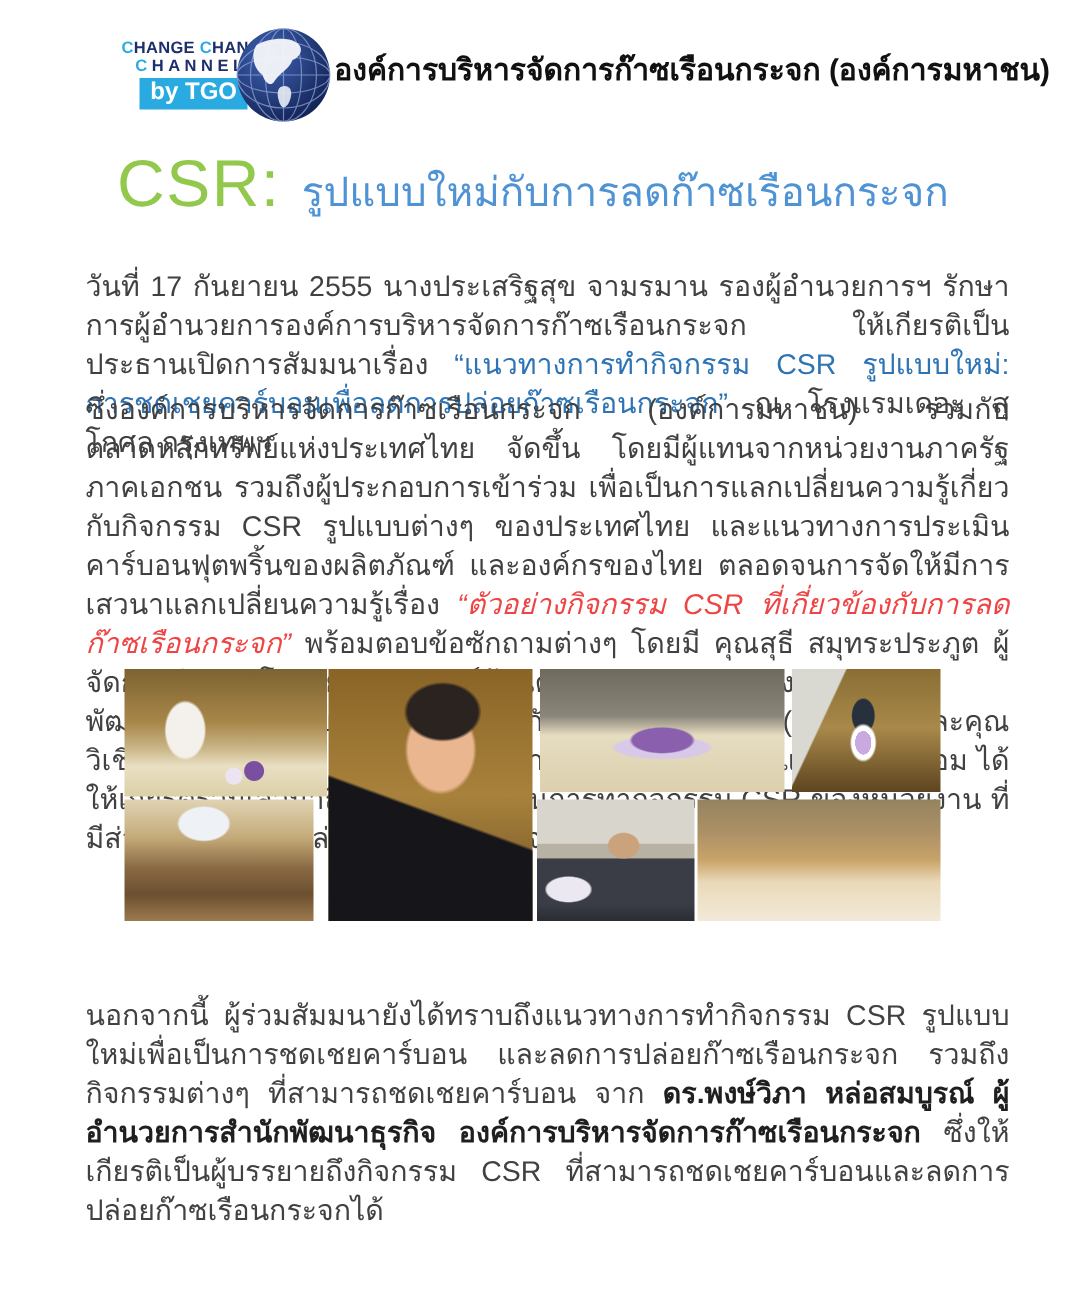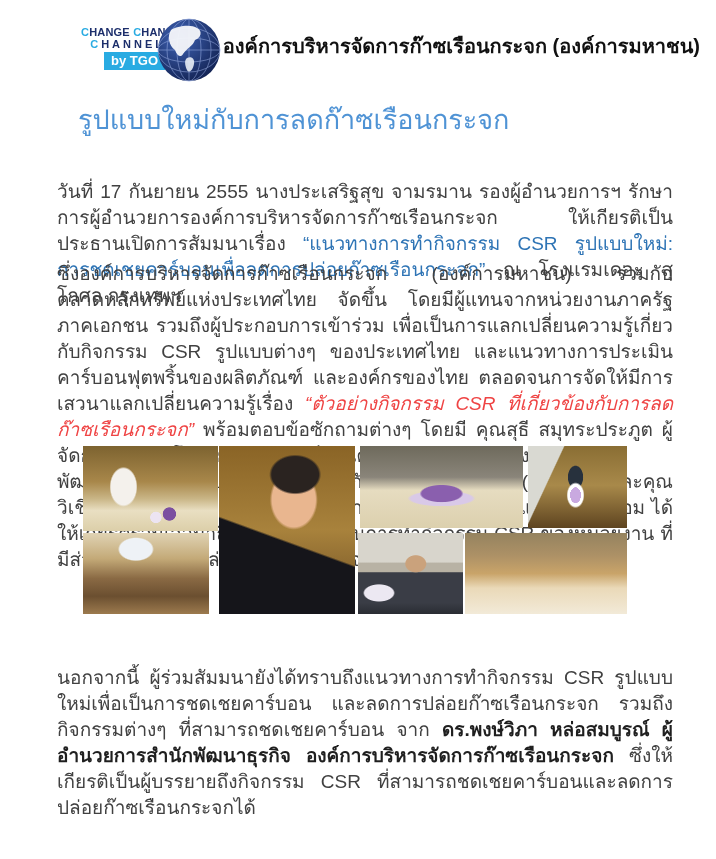--- a/index.html
+++ b/index.html
@@ -8,21 +8,21 @@
     font-family:"Liberation Sans","DejaVu Sans",sans-serif; overflow:hidden;
   }
 
   
   .logo { position:absolute; left:81px; top:24px; width:140px; height:58px; }
   .logo-text { position:absolute; left:0; top:2px; width:84px; text-align:right; }
   .logo-line1 { font-size:11px; font-weight:bold; color:#1c2e6b; letter-spacing:0.2px; white-space:nowrap; }
   .logo-line2 { font-size:11px; font-weight:bold; color:#1c2e6b; letter-spacing:3px; white-space:nowrap; margin-top:0px; }
   .logo-accent { color:#29abe2; }
   .logo-by { display:inline-block; margin-top:2px; background:#29abe2; color:#ffffff;
-             font-size:13px; font-weight:bold; padding:1px 7px 2px 7px; }
+             font-size:16px; font-weight:bold; padding:1px 7px 2px 7px; }
   .globe { position:absolute; left:76px; top:-6px; width:64px; height:64px; }
 
   .org-name { position:absolute; right:16px; top:30px; font-size:20px; font-weight:bold; color:#111111; white-space:nowrap; }
 
   
   .title-row { position:absolute; left:78px; top:98px; display:flex; align-items:baseline; gap:14px; }
   .title-csr { font-size:44px; font-weight:400; color:#92c94d; letter-spacing:1px; }
   .title-sub { font-size:27px; color:#4f93d5;text-align:center; }
 
   
@@ -103,20 +103,21 @@
           <line x1="32" y1="1" x2="32" y2="63"></line>
         </g>
         <path d="M14 12 C20 8 34 6 40 10 C46 13 44 20 38 22 C36 28 30 30 26 36 C24 40 20 38 18 32 C12 28 10 18 14 12 Z" fill="#f5f7fa" opacity="0.95"></path>
         <path d="M30 40 C34 38 38 40 37 46 C36 52 32 56 30 52 C28 48 27 42 30 40 Z" fill="#e8edf5" opacity="0.9"></path>
       </svg>
     </div>
     <div class="org-name">องค์การบริหารจัดการก๊าซเรือนกระจก (องค์การมหาชน)</div>
   </div>
 
   <div class="title-row">
+    <span class="title-csr">CSR:</span>
     <span class="title-sub">รูปแบบใหม่กับการลดก๊าซเรือนกระจก</span>
   </div>
 
   <div class="para p1">
     <span>วันที่ 17 กันยายน 2555 นางประเสริฐสุข จามรมาน รองผู้อำนวยการฯ รักษาการผู้อำนวยการองค์การบริหารจัดการก๊าซเรือนกระจก ให้เกียรติเป็นประธานเปิดการสัมมนาเรื่อง </span><span class="quote-blue">“แนวทางการทำกิจกรรม CSR รูปแบบใหม่: การชดเชยคาร์บอนเพื่อลดการปล่อยก๊าซเรือนกระจก”</span><span> ณ โรงแรมเดอะ สุโกศล กรุงเทพฯ</span>
   </div>
 
   <div class="para p2">
     <span>ซึ่งองค์การบริหารจัดการก๊าซเรือนกระจก (องค์การมหาชน) ร่วมกับ ตลาดหลักทรัพย์แห่งประเทศไทย จัดขึ้น โดยมีผู้แทนจากหน่วยงานภาครัฐ ภาคเอกชน รวมถึงผู้ประกอบการเข้าร่วม เพื่อเป็นการแลกเปลี่ยนความรู้เกี่ยวกับกิจกรรม CSR รูปแบบต่างๆ ของประเทศไทย และแนวทางการประเมินคาร์บอนฟุตพริ้นของผลิตภัณฑ์ และองค์กรของไทย ตลอดจนการจัดให้มีการเสวนาแลกเปลี่ยนความรู้เรื่อง </span><span class="quote-italic">“ตัวอย่างกิจกรรม CSR ที่เกี่ยวข้องกับการลดก๊าซเรือนกระจก”</span><span> พร้อมตอบข้อซักถามต่างๆ โดยมี คุณสุธี สมุทระประภูต ผู้จัดการสำนักนโยบายและกลยุทธ์ด้านความรับผิดชอบต่อสังคมและการพัฒนาอย่างยั่งยืน บริษัท เจริญโภคภัณฑ์อาหาร จำกัด (มหาชน) และคุณวิเชียร เจษฎากานต์ กรรมการเครือข่ายนักธุรกิจเพื่อสังคมและสิ่งแวดล้อม ได้ให้เกียรติร่วมเสวนาถึงประสบการณ์ในการทำกิจกรรม CSR ของหน่วยงาน ที่มีส่วนช่วยลดการปล่อยก๊าซเรือนกระจก</span>
   </div>

